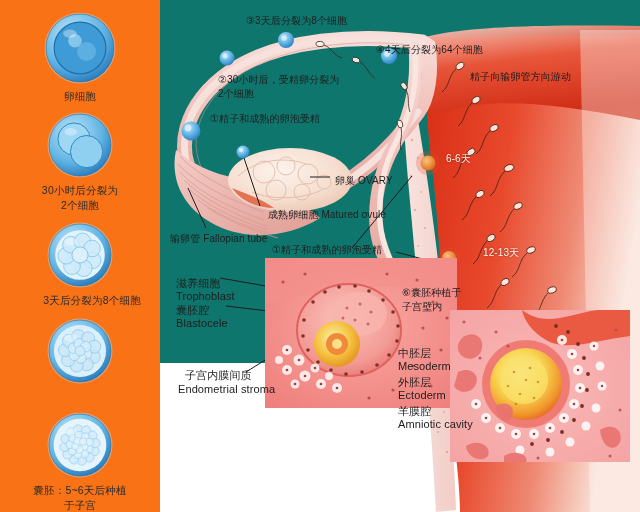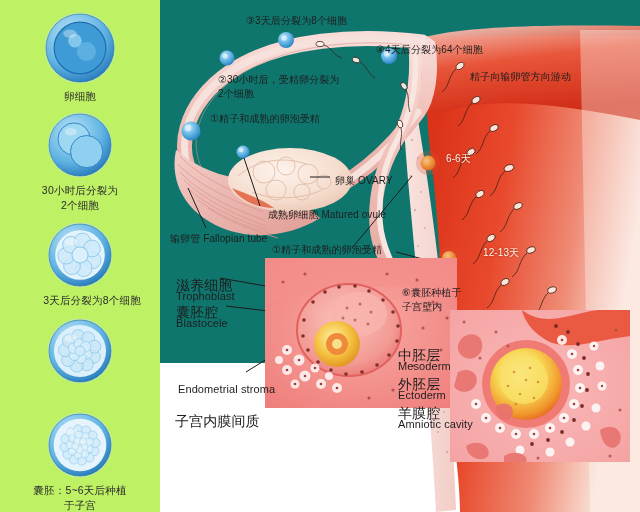--- a/index.html
+++ b/index.html
@@ -7,40 +7,40 @@
     width:640px;height:512px;overflow:hidden;
     background:#ffffff;
     font-family:"Liberation Sans","DejaVu Sans",sans-serif;
     position:relative;
   }
   #stage{position:absolute;left:0;top:0;width:640px;height:512px;overflow:hidden;background:#fff;}
 
   
   #left-col{
     position:absolute;left:0;top:0;width:160px;height:512px;
-    background:#bef264;
+    background:#f97316;
   }
   .stage-item{position:absolute;left:0;width:160px;text-align:center;}
   .cell-art{position:relative;margin:0 auto;border-radius:50%;}
   .cell-cap{
     font-size:10.5px;color:#2b2b2b;line-height:1.45;
     margin-top:5px;padding:0 8px;text-align:center;
     letter-spacing:.2px;
   }
 
   
   #main{position:absolute;left:160px;top:0;width:480px;height:363px;background:#0f766e;}
   #main svg{position:absolute;left:0;top:0;}
 
   .lbl{
     position:absolute;color:#1d1d1d;
     font-size:10px;line-height:1.35;white-space:pre;
     letter-spacing:.1px;
   }
-  .lbl.sm{font-size:14px;}
+  .lbl.sm{font-size:11px;}
   .lbl.wh{color:#fff8e8;text-shadow:0 0 2px rgba(120,20,20,.8);}
   .lbl.en{font-size:11px;}
 
   .inset{position:absolute;overflow:hidden;}
 </style>
 </head>
 <body>
 
 <div id="stage">
 
@@ -646,21 +646,21 @@
         <div class="lbl" style="left: 10px; top: 232px;">输卵管 Fallopian tube</div>
         <div class="lbl" style="left: 112px; top: 243px;">①精子和成熟的卵泡受精</div>
         <div class="lbl wh" style="left: 286px; top: 152px;">6-6天</div>
         <div class="lbl wh" style="left: 323px; top: 246px;">12-13天</div>
         <div class="lbl" style="left: 242px; top: 286px;">⑥囊胚种植于
 子宫壁内</div>
         <div class="lbl sm" style="left: 16px; top: 276px;">滋养细胞</div>
         <div class="lbl sm en" style="left: 16px; top: 289px;">Trophoblast</div>
         <div class="lbl sm" style="left: 16px; top: 303px;">囊胚腔</div>
         <div class="lbl sm en" style="left: 16px; top: 316px;">Blastocele</div>
-        <div class="lbl sm" style="left: 15px; top: 368px; margin-top: 44px;">子宫内膜间质</div>
+        <div class="lbl sm" style="left: 25px; top: 368px;">子宫内膜间质</div>
         <div class="lbl sm en" style="left: 18px; top: 382px;">Endometrial stroma</div>
         <div class="lbl sm" style="left: 238px; top: 346px;">中胚层</div>
         <div class="lbl sm en" style="left: 238px; top: 359px;">Mesoderm</div>
         <div class="lbl sm" style="left: 238px; top: 375px;">外胚层</div>
         <div class="lbl sm en" style="left: 238px; top: 388px;">Ectoderm</div>
         <div class="lbl sm" style="left: 238px; top: 404px;">羊膜腔</div>
         <div class="lbl sm en" style="left: 238px; top: 417px;">Amniotic cavity</div>
       </div>
 
   </div>

